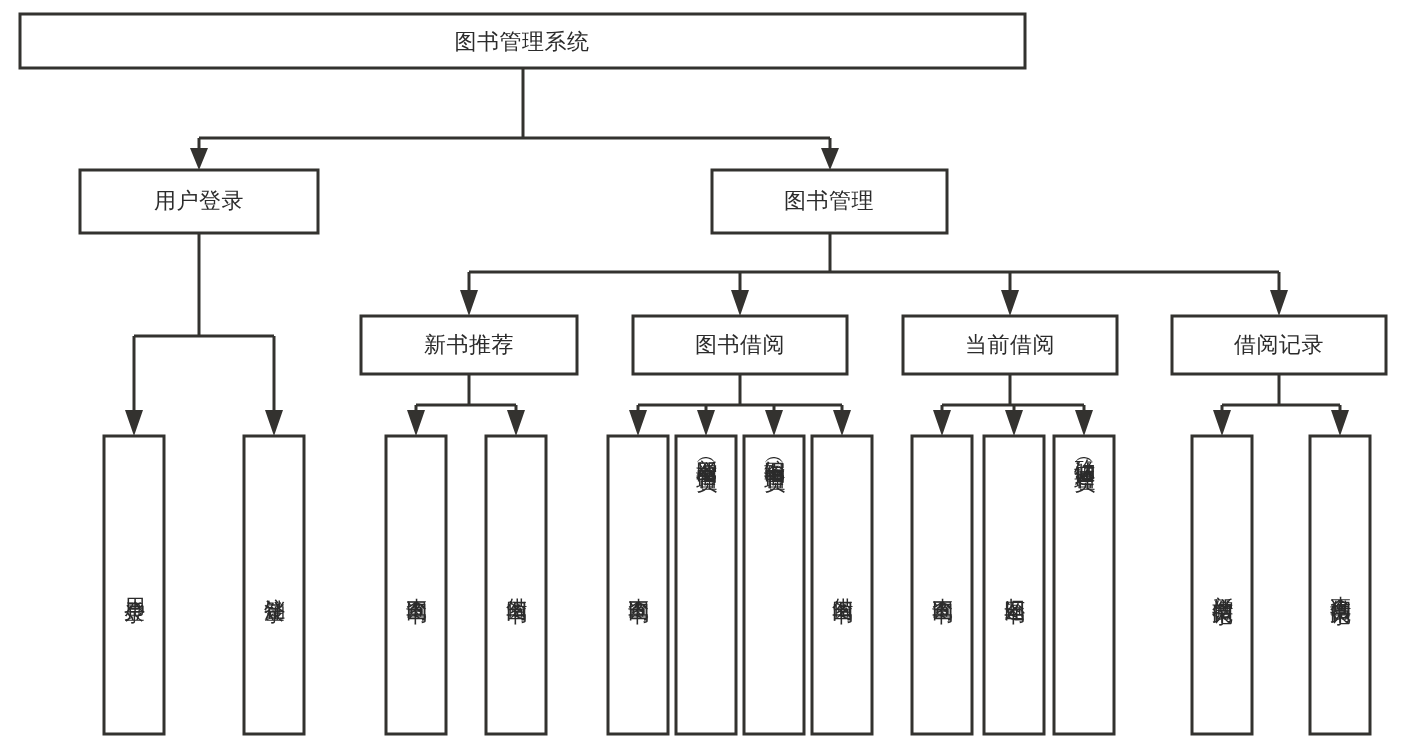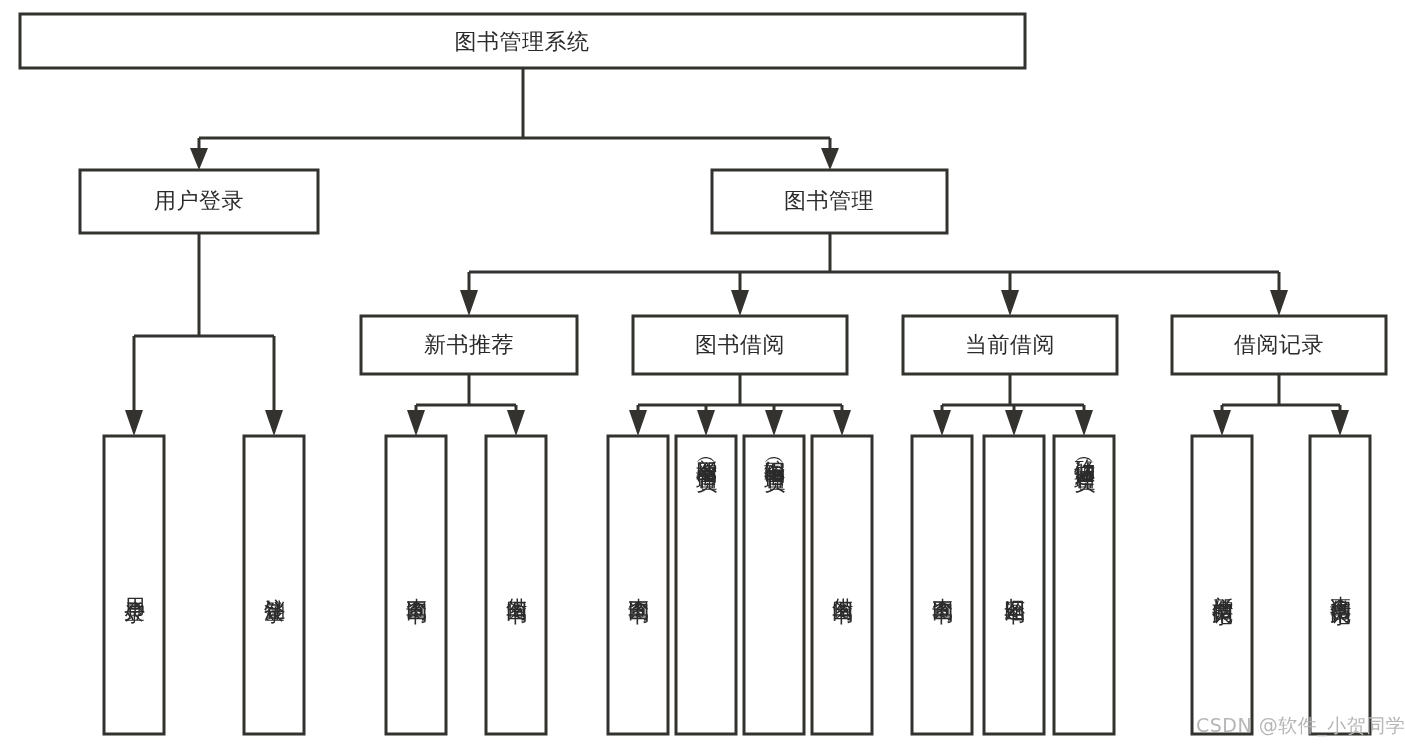--- a/index.html
+++ b/index.html
@@ -218,15 +218,14 @@
   <div class="node-label-v" style="left:1054px; top:436px; width:60px; height:298px; align-items:flex-start; padding-top:6px;">
     <span>确认归还（管理员）</span>
   </div>
   <div class="node-label-v" style="left:1192px; top:436px; width:60px; height:298px;">
     <span>新增借阅记录</span>
   </div>
   <div class="node-label-v" style="left:1310px; top:436px; width:60px; height:298px;">
     <span>查询借阅记录</span>
   </div>
 
-  <div class="watermark" style="left:1196px; top:713px;">CSDN @软件_小贺同学</div>
 
 </div>
 
 </body></html>

